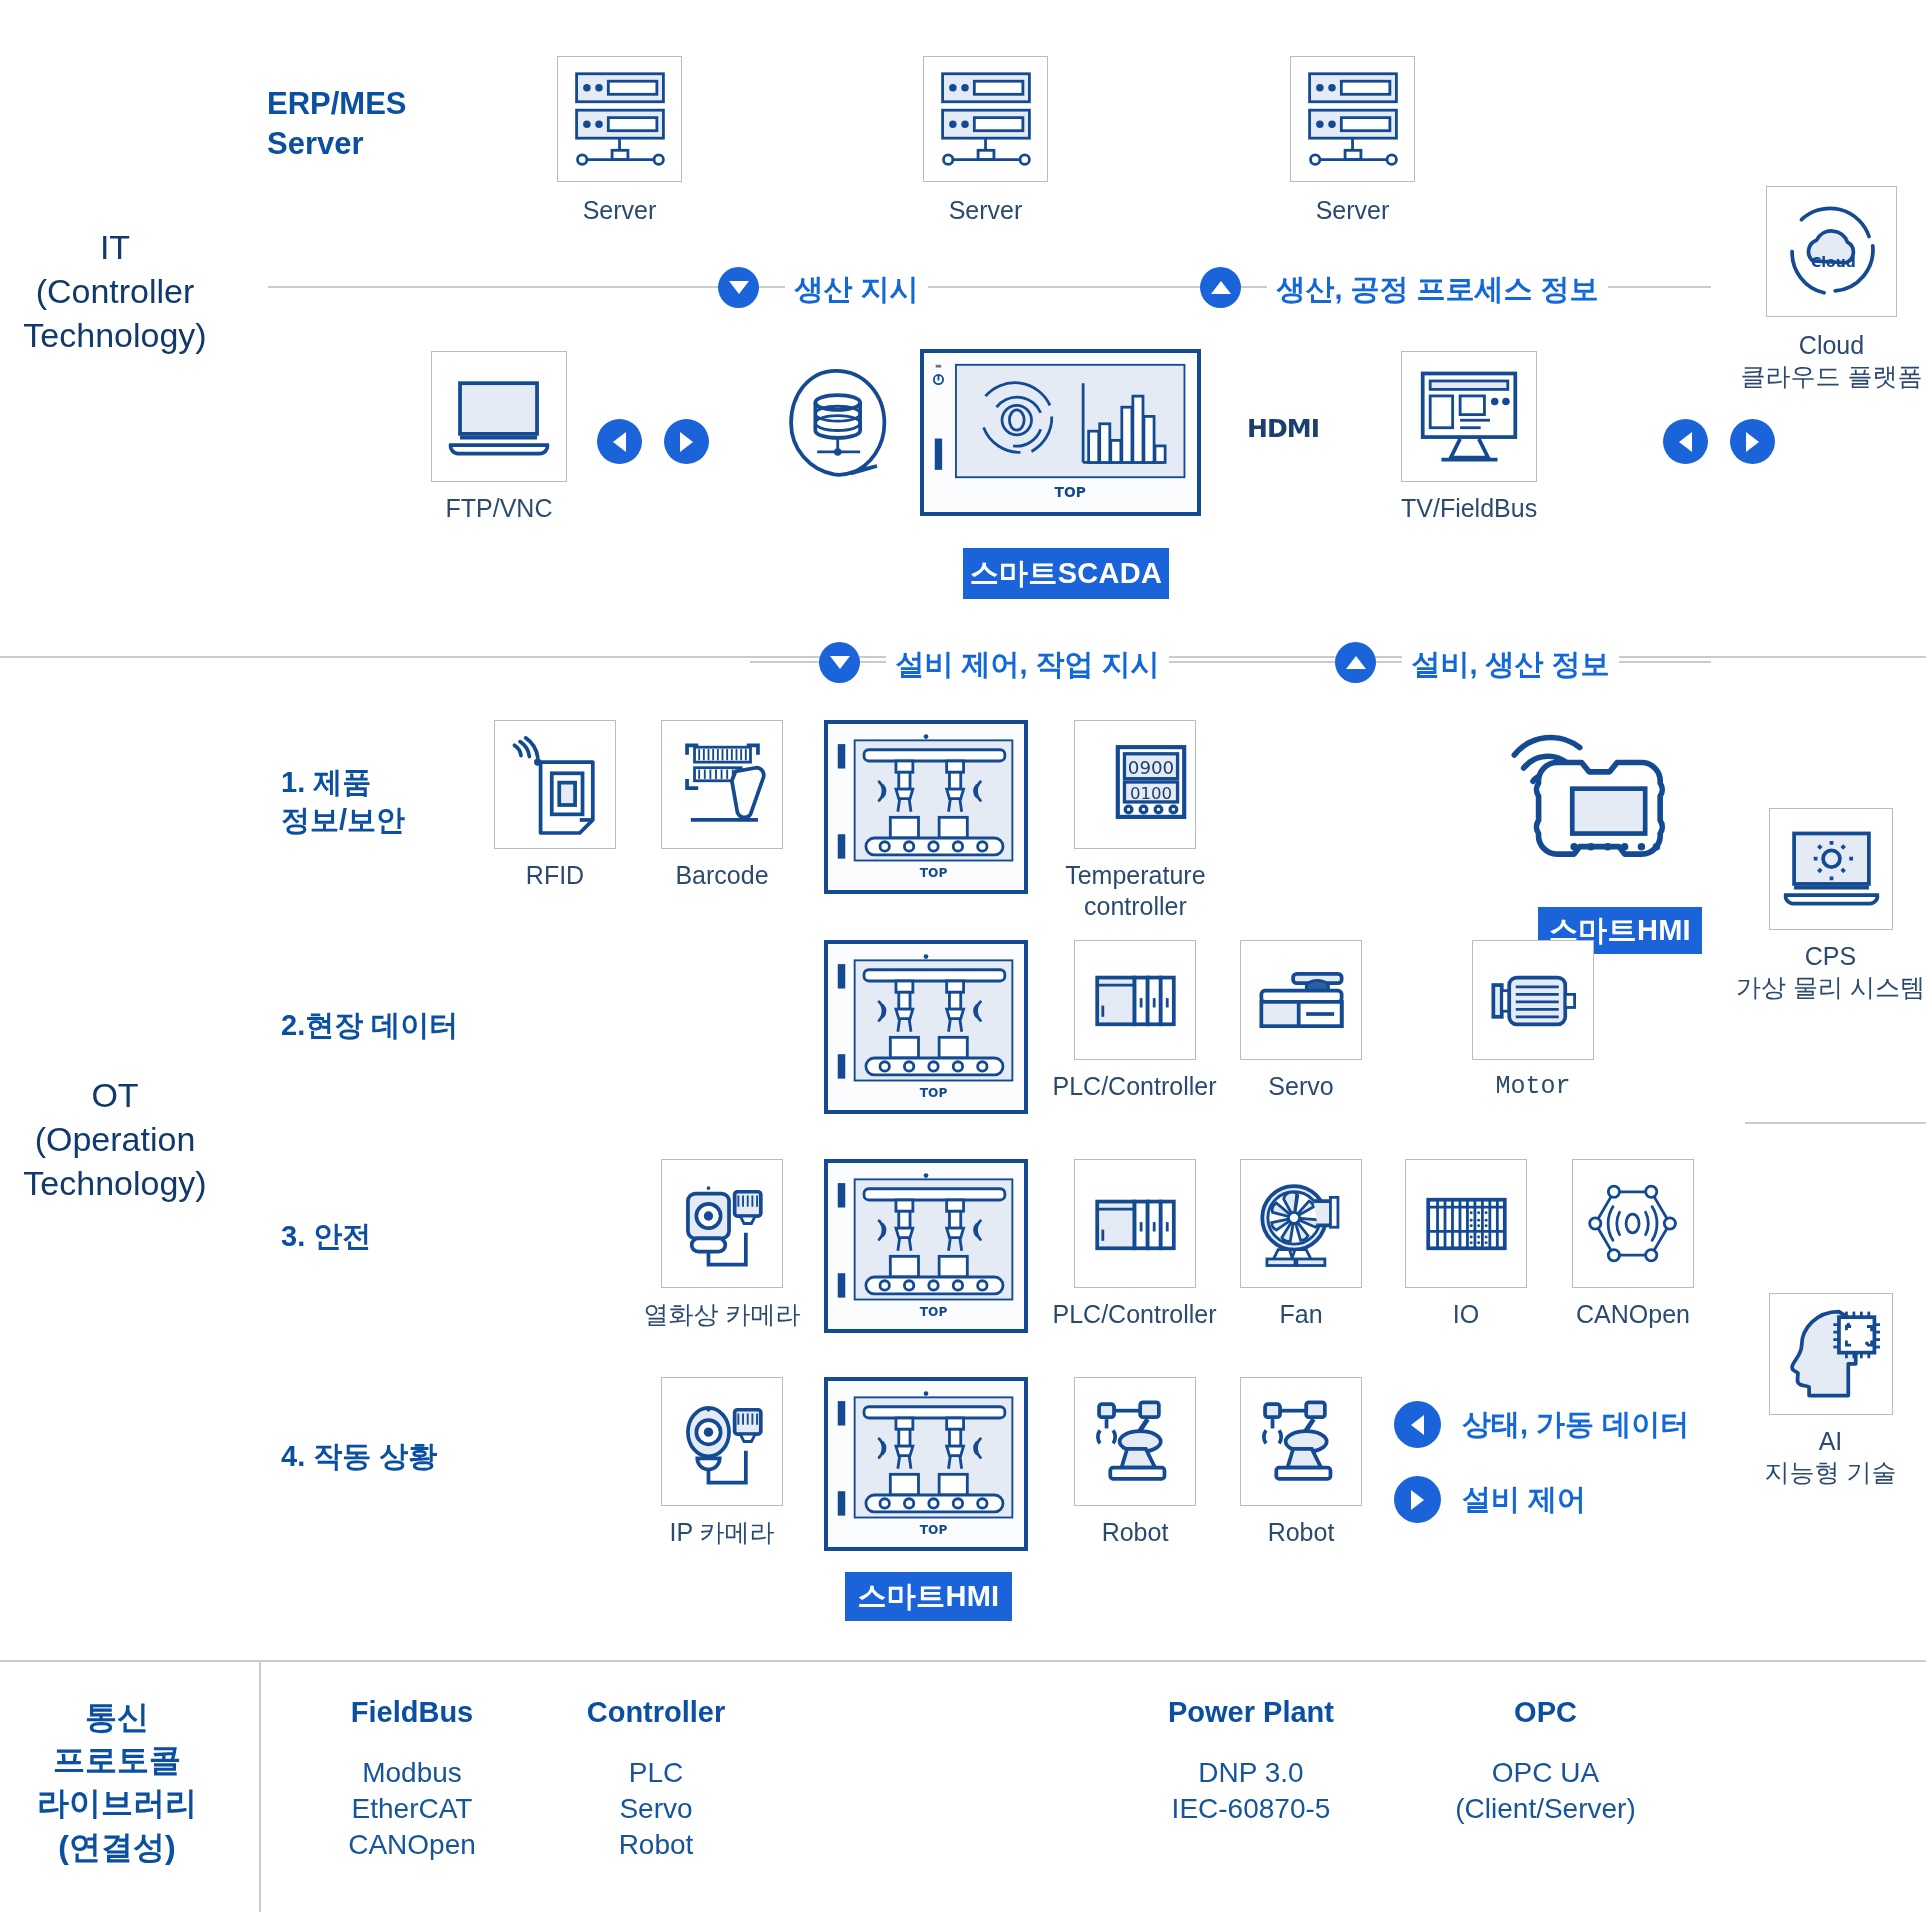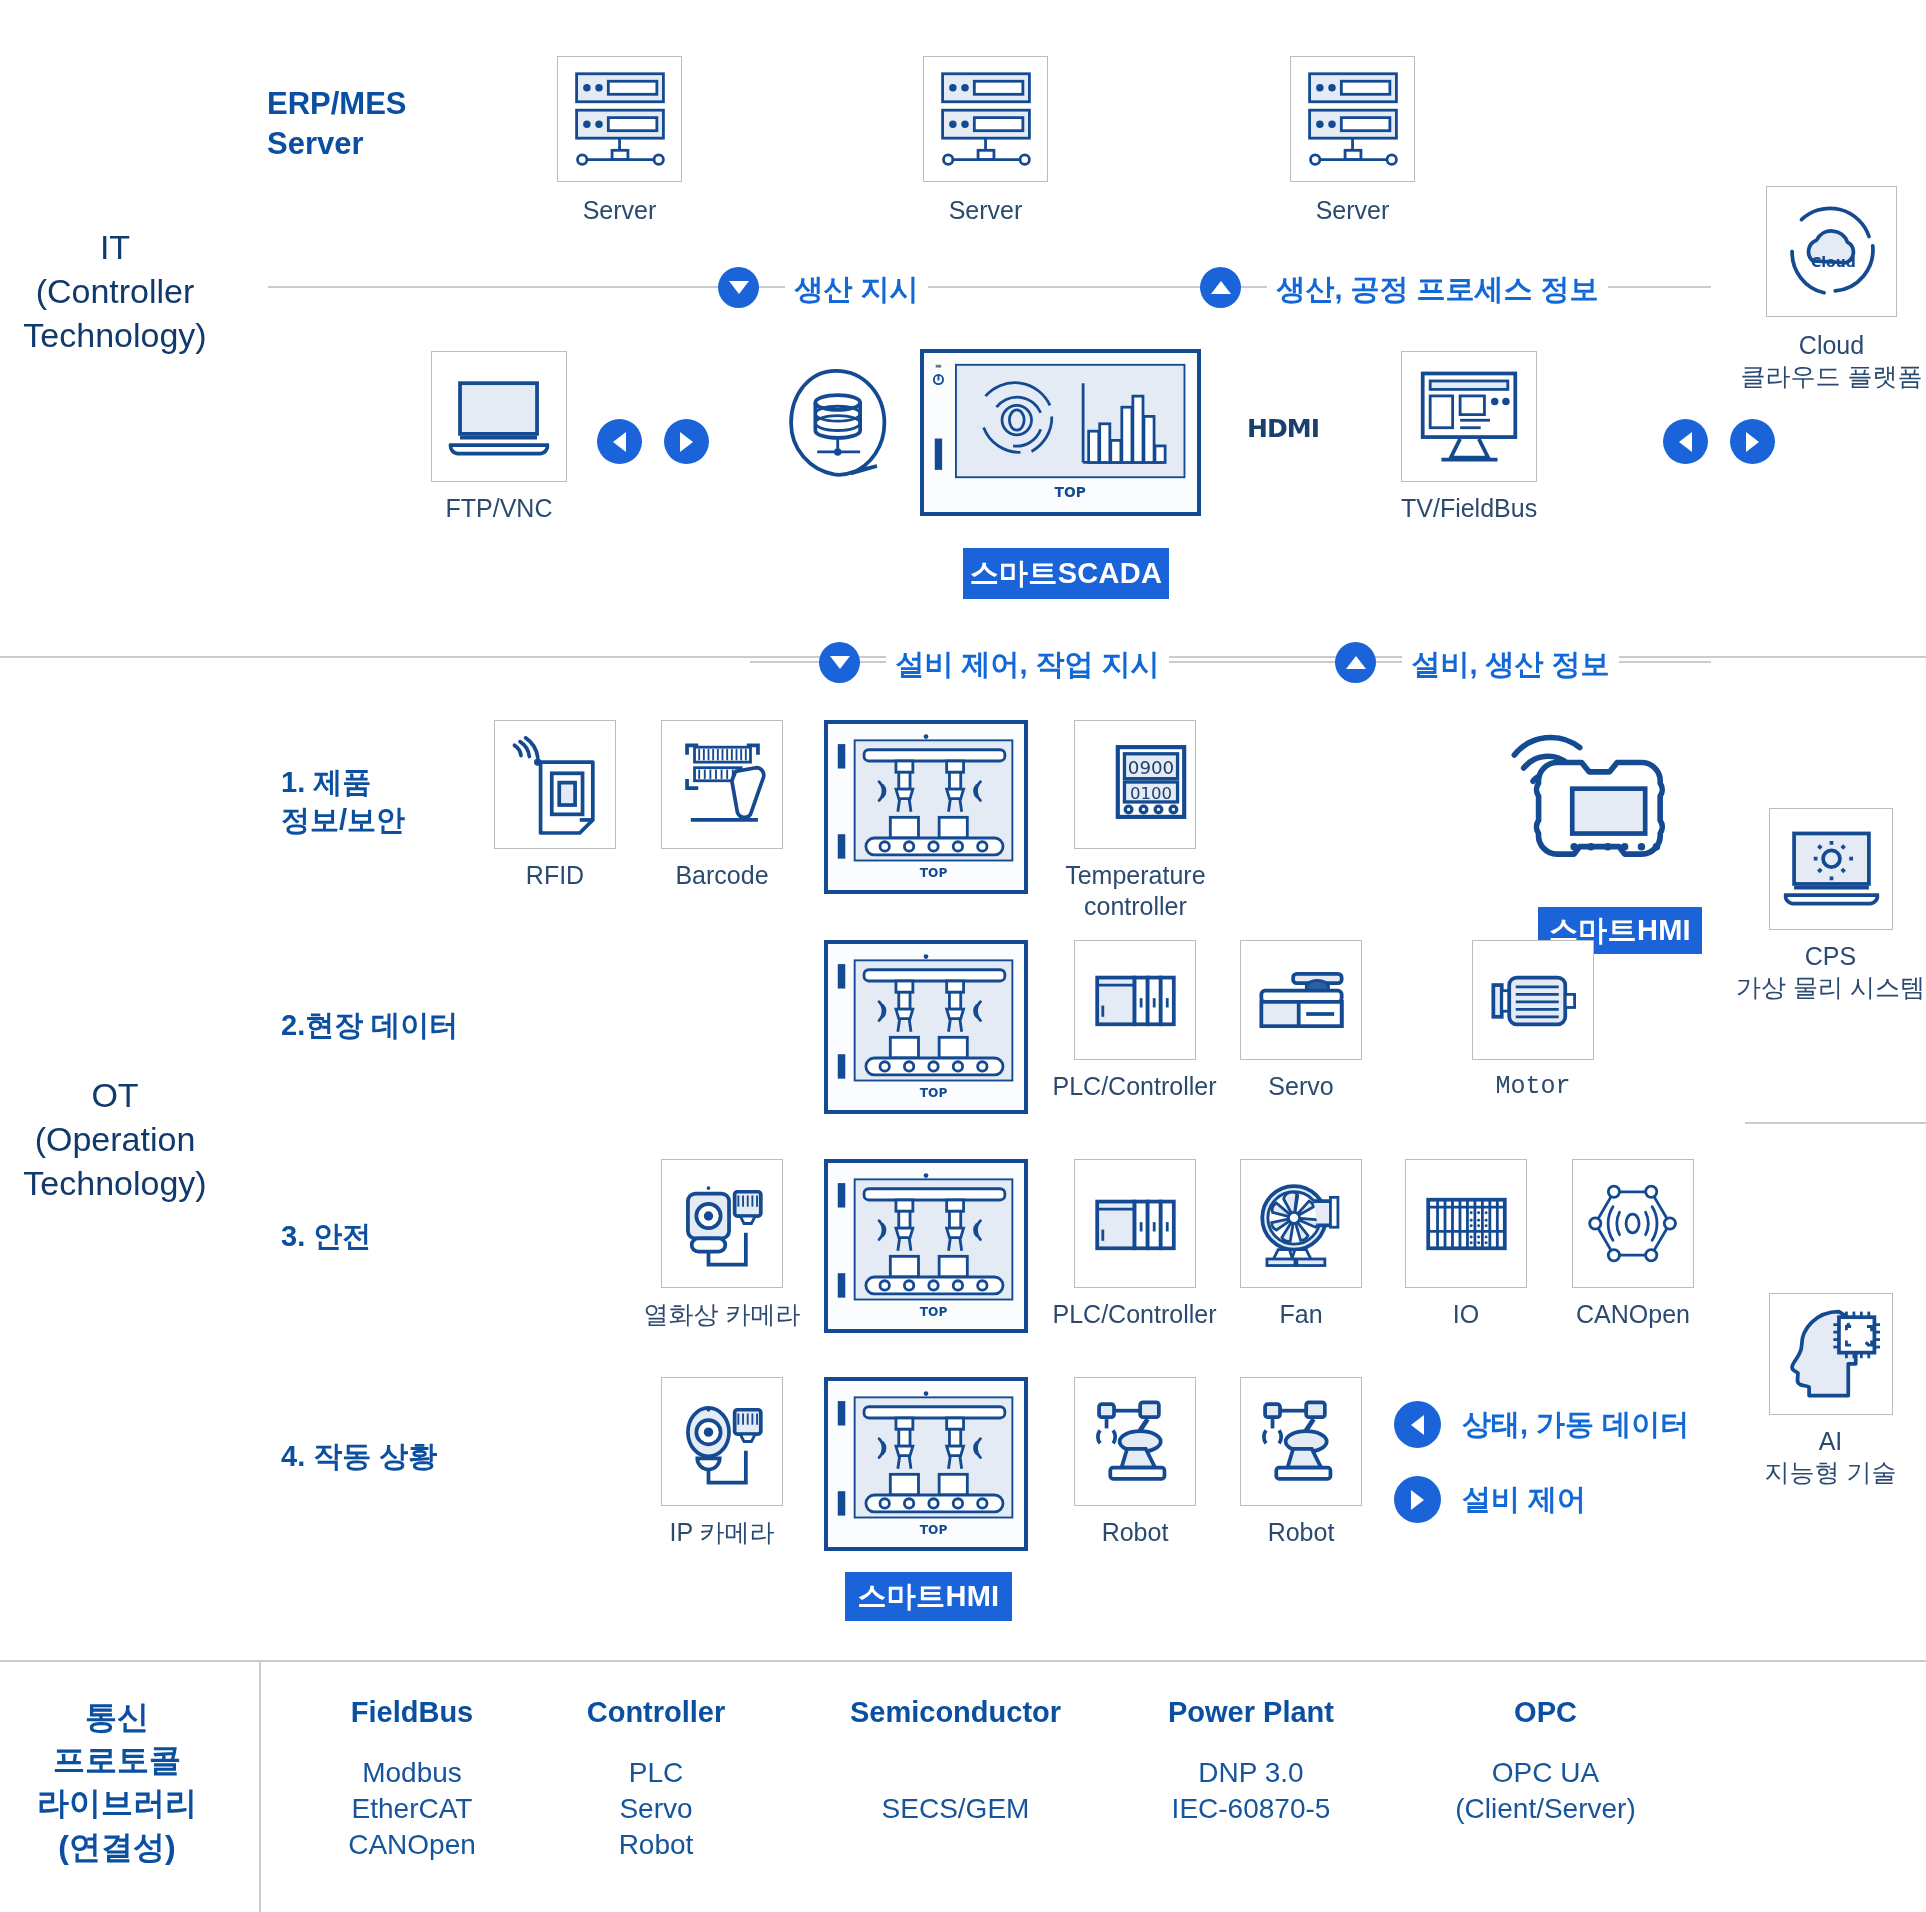--- a/index.html
+++ b/index.html
@@ -849,24 +849,20 @@
 CANOpen</div>
   </div>
 
   <div class="abs" style="left:534px; top:1696px; width:244px;">
     <div class="proto-head">Controller</div>
     <div class="proto-body" style="margin-top:26px;">PLC
 Servo
 Robot</div>
   </div>
 
-  <div class="abs" style="left:815px; top:1696px; width:281px;">
-    <div class="proto-head">Semiconductor</div>
-    <div class="proto-body" style="margin-top:62px;">SECS/GEM</div>
-  </div>
 
   <div class="abs" style="left:1120px; top:1696px; width:262px;">
     <div class="proto-head">Power Plant</div>
     <div class="proto-body" style="margin-top:26px;">DNP 3.0
 IEC-60870-5</div>
   </div>
 
   <div class="abs" style="left:1405px; top:1696px; width:281px;">
     <div class="proto-head">OPC</div>
     <div class="proto-body" style="margin-top:26px;">OPC UA

